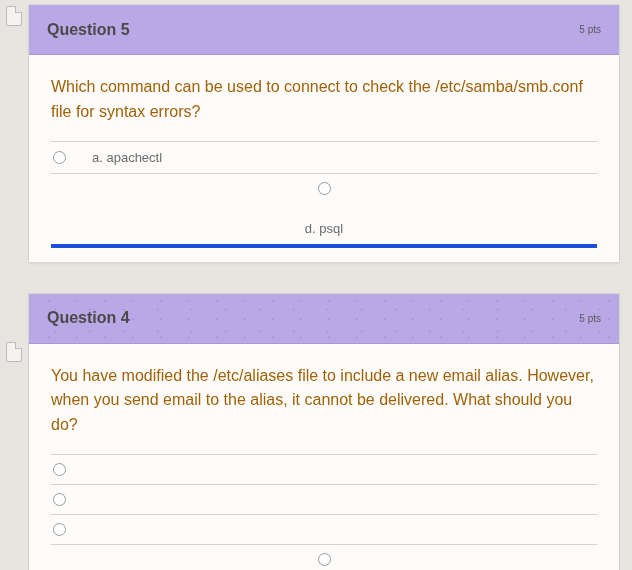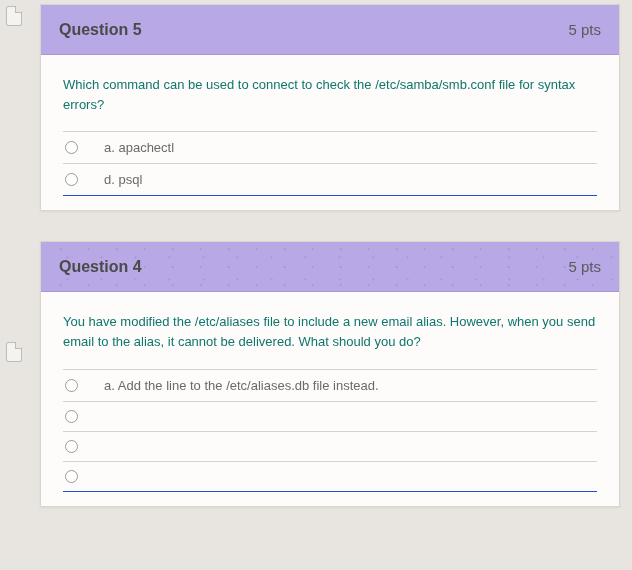--- a/index.html
+++ b/index.html
@@ -30,21 +30,21 @@
     background: #e8e5e0;
     border-left: 1.5px solid #bbb;
     border-bottom: 1.5px solid #bbb;
   }
   .icon-1 { top: 6px; }
   .icon-2 { top: 342px; }
 
   .question-card {
     background: #fdfcfa;
     border: 1px solid #d8d5cf;
-    margin-left: 40px;
+    margin-left: 28px;
     margin-right: 12px;
     box-shadow: 0 1px 2px rgba(0,0,0,0.06);
   }
   .q1 { margin-top: 4px; }
   .q2 { margin-top: 30px; }
 
   .question-header {
     background: #b9a8e6;
     padding: 12px 18px;
     display: flex;
@@ -53,53 +53,53 @@
     border-bottom: 1px solid #a998d4;
     min-height: 50px;
   }
   .question-header .title {
     color: #4a4a4a;
     font-size: 16px;
     font-weight: 600;
   }
   .question-header .pts {
     color: #5a5a5a;
-    font-size: 15px;
+    font-size: 10px;
   }
   
   .q2 .question-header {
     background-image:
       radial-gradient(circle at 70% 40%, rgba(90,70,160,0.18) 1px, transparent 1.2px),
       radial-gradient(circle at 78% 70%, rgba(90,70,160,0.15) 1px, transparent 1.2px);
     background-size: 28px 18px, 34px 22px;
     background-repeat: repeat;
     background-color: #b9a8e6;
   }
 
   .question-body {
     padding: 20px 22px 14px 22px;
   }
   .prompt {
-    color: #0f766e;
-    font-size: 13px;
+    color: #a16207;
+    font-size: 16px;
     line-height: 1.55;
     margin-bottom: 16px;
   }
   .options {
     border-top: 1px solid #d6d3cd;
   }
   .option-row {
     display: flex;
     align-items: center;
     gap: 26px;
     padding: 8px 2px;
     border-bottom: 1px solid #d6d3cd;
     cursor: pointer;
   }
-  .option-row:last-child { border-bottom: 1px solid #1d4ed8; }
+  .option-row:last-child { border-bottom: 4px solid #1d4ed8; flex-direction: column; }
   .radio {
     width: 13px;
     height: 13px;
     border: 1.5px solid #9a9a9a;
     border-radius: 50%;
     flex-shrink: 0;
     background: #fff;
   }
   .option-label {
     color: #6a6a6a;
@@ -135,21 +135,20 @@
 <div class="question-card q2">
   <div class="question-header">
     <span class="title">Question 4</span>
     <span class="pts">5 pts</span>
   </div>
   <div class="question-body">
     <div class="prompt">You have modified the /etc/aliases file to include a new email alias. However, when you send email to the alias, it cannot be delivered. What should you do?</div>
     <div class="options">
       <div class="option-row">
         <span class="radio"></span>
-        <span class="option-label">a. Add the line to the /etc/aliases.db file instead.</span>
       </div>
       <div class="option-row">
         <span class="radio"></span>
       </div>
       <div class="option-row">
         <span class="radio"></span>
       </div>
       <div class="option-row">
         <span class="radio"></span>
       </div>

